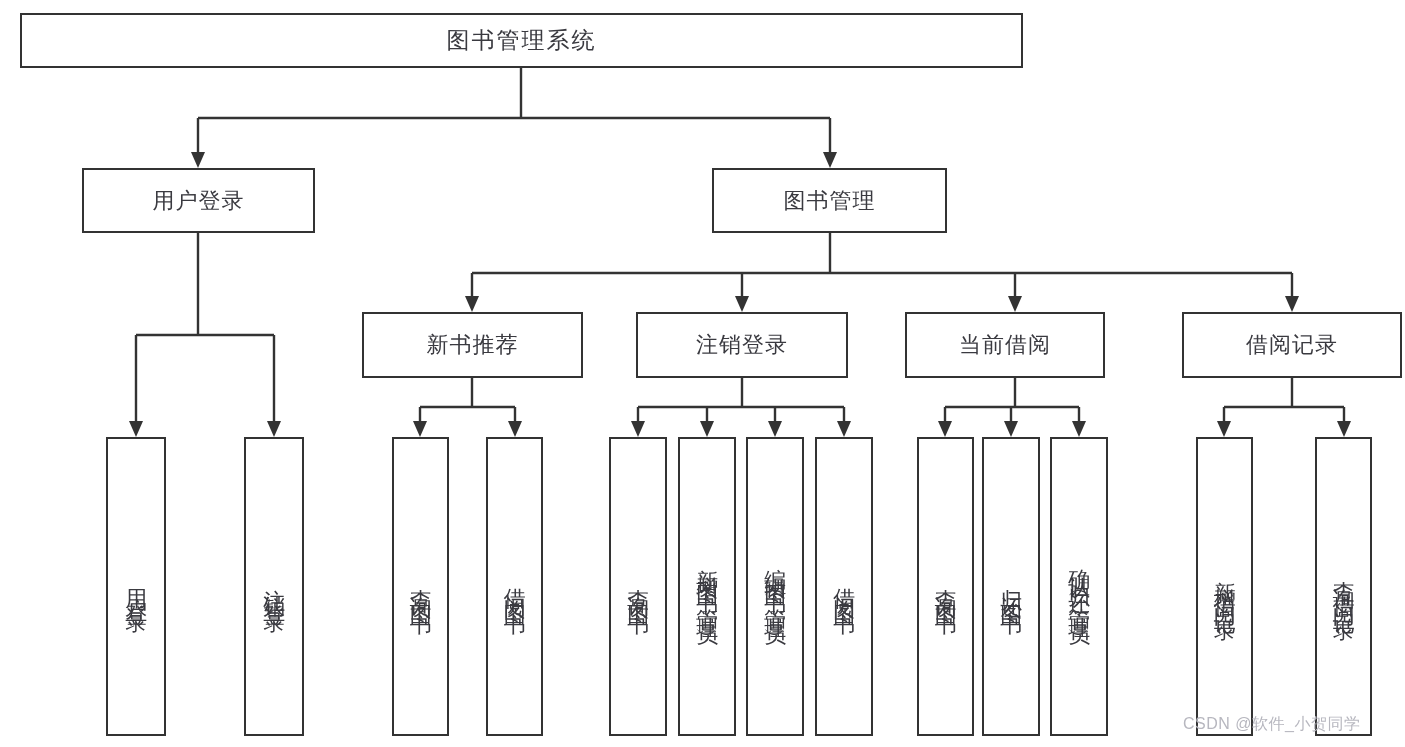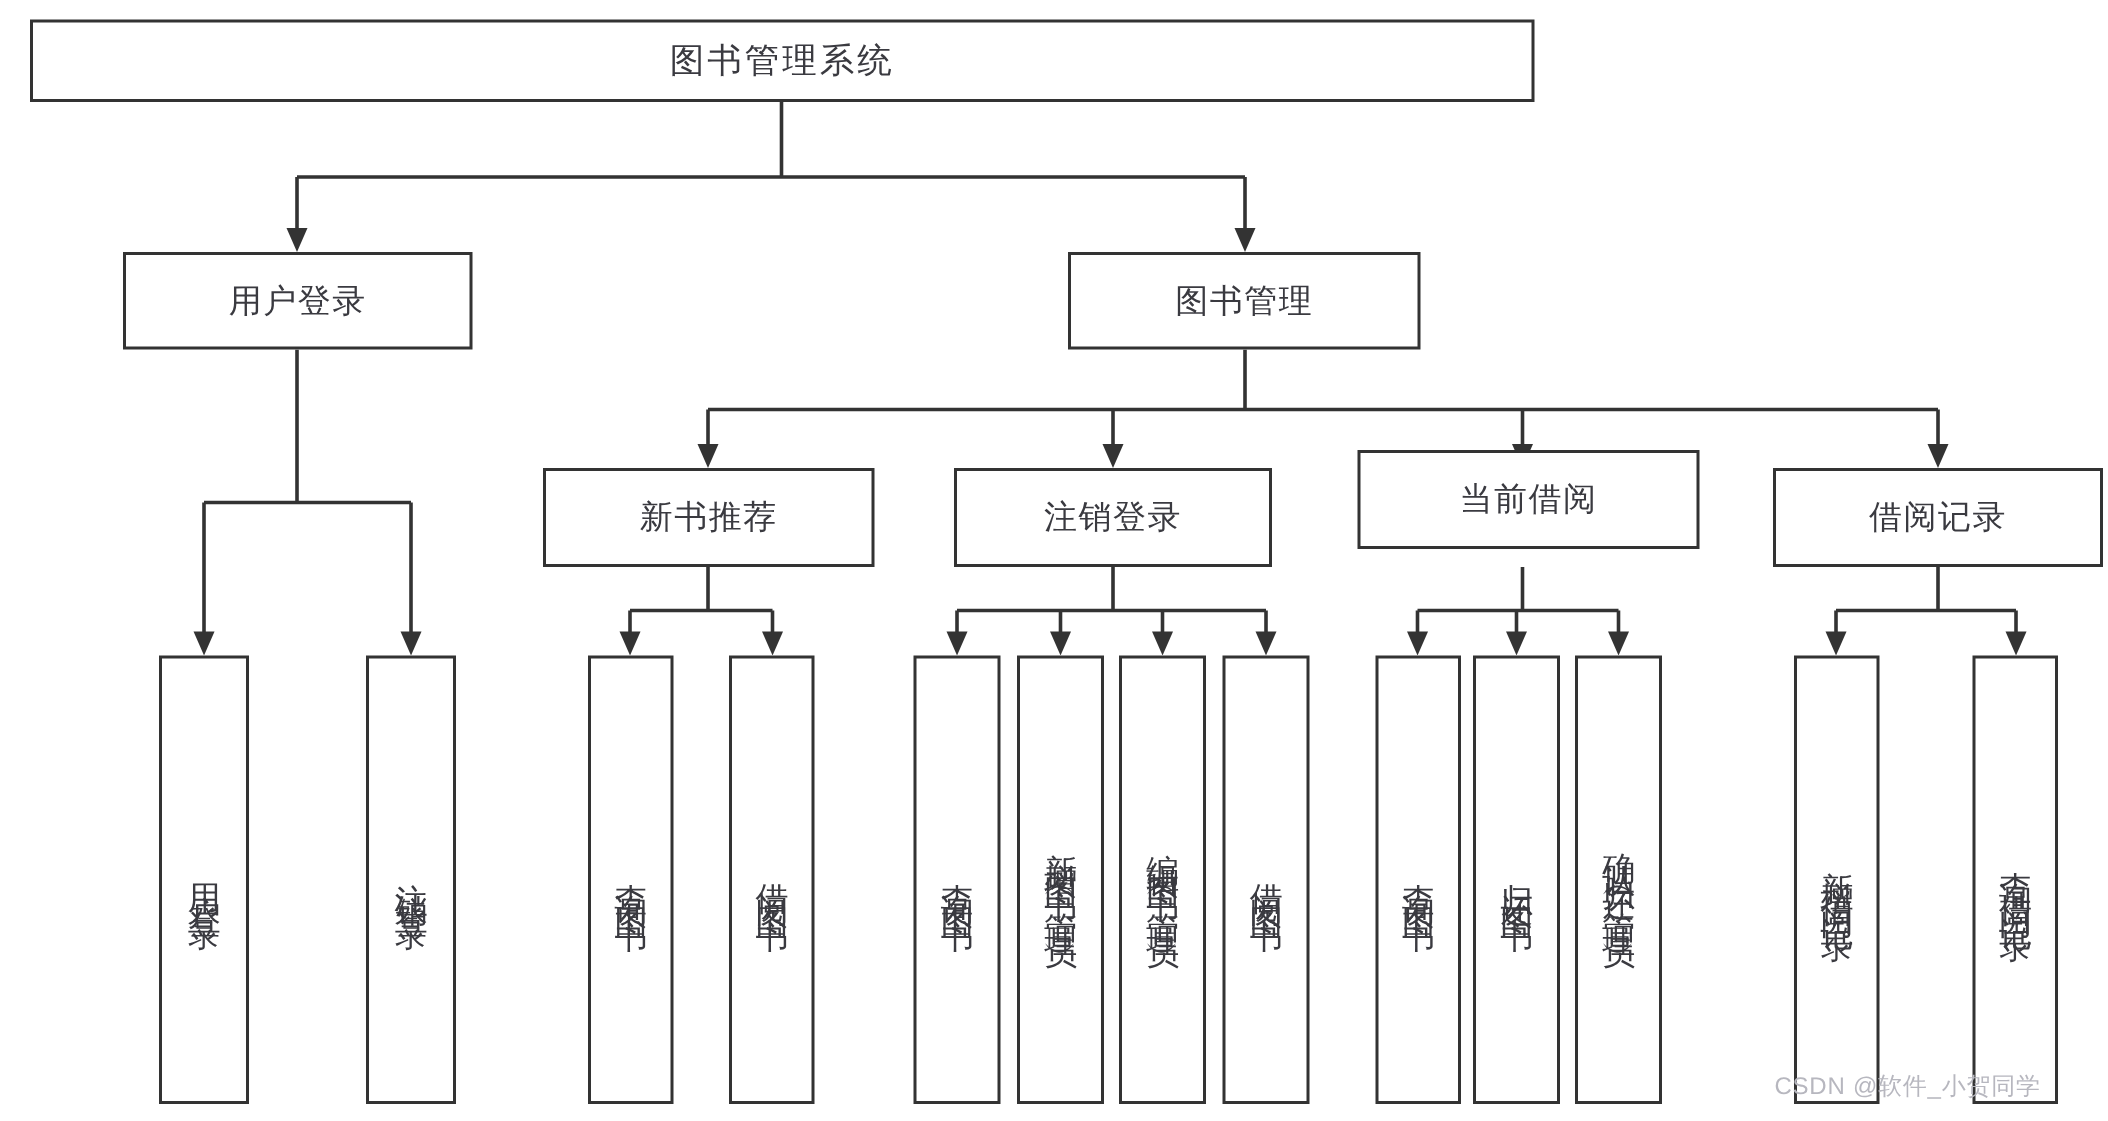--- a/index.html
+++ b/index.html
@@ -76,21 +76,21 @@
   <div class="node" style="left:712px;top:168px;width:235px;height:65px">
     <span>图书管理</span>
   </div>
 
   <div class="node" style="left:362px;top:312px;width:221px;height:66px">
     <span>新书推荐</span>
   </div>
   <div class="node" style="left:636px;top:312px;width:212px;height:66px">
     <span>注销登录</span>
   </div>
-  <div class="node" style="left:905px;top:300px;width:228px;height:66px">
+  <div class="node" style="left:905px;top:312px;width:200px;height:66px">
     <span>当前借阅</span>
   </div>
   <div class="node" style="left:1182px;top:312px;width:220px;height:66px">
     <span>借阅记录</span>
   </div>
 
   <div class="node leaf" style="left:106px;top:437px;width:60px;height:299px">
     <span>用户登录</span>
   </div>
   <div class="node leaf" style="left:244px;top:437px;width:60px;height:299px">

